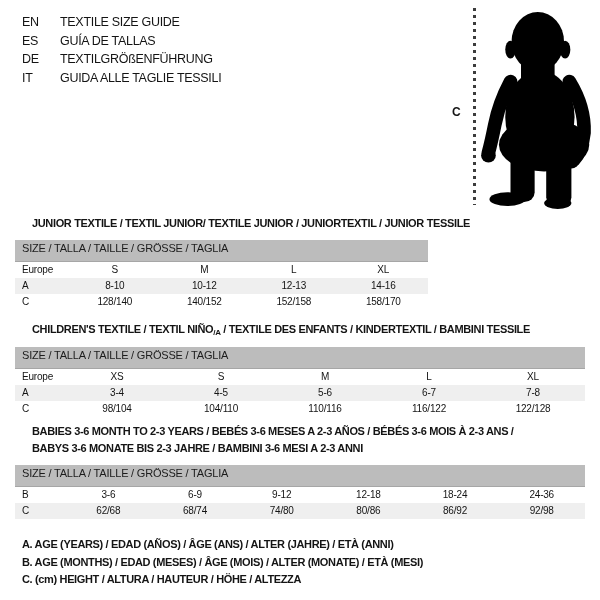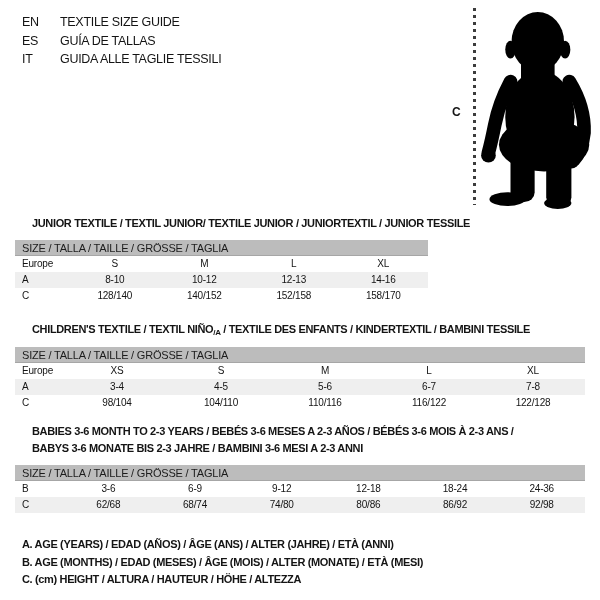--- a/index.html
+++ b/index.html
@@ -16,21 +16,21 @@
   
   .dotline{position:absolute;left:473px;top:8px;width:3px;height:197px;
     background:repeating-linear-gradient(to bottom,#3c3c3c 0 3px,transparent 3px 7px);}
   .c-label{position:absolute;left:452px;top:105px;font-weight:700;font-size:12px;}
   .baby-svg{position:absolute;left:479px;top:6px;}
   
   .sec-title{position:absolute;left:32px;font-weight:700;font-size:11px;
     letter-spacing:-0.35px;line-height:16.5px;white-space:nowrap;}
   .sec-title .sub{font-size:8px;vertical-align:-2px;}
   .size-table{position:absolute;left:15px;}
-  .bar{height:16px;line-height:17px;background:var(--bar,#bcbcbc);
+  .bar{height:22px;line-height:17px;background:var(--bar,#bcbcbc);
     border-bottom:1px solid #a6a6a6;box-sizing:border-box;
     font-size:11px;letter-spacing:-0.2px;padding-left:7px;color:#1c1c1c;}
   .t-row{display:flex;height:16px;line-height:16px;font-size:10px;letter-spacing:-0.2px;}
   .t-row.shaded{background:var(--shade,#efefef);}
   .t-label{flex:0 0 var(--labw,50px);padding-left:7px;box-sizing:border-box;}
   .t-val{flex:1;text-align:center;}
   #sec-junior .size-table{width:413px;--labw:55px;}
   #sec-children .size-table,#sec-babies .size-table{width:570px;--labw:50px;}
   
   .legend{position:absolute;left:22px;top:536px;}
@@ -41,20 +41,24 @@
 <body style="--bar: #bcbcbc; --shade: #efefef; --text: #141414;">
 
 <div class="lang-block">
   <div class="lang-line">
     <span class="lang-code">EN</span>
     <span>TEXTILE SIZE GUIDE</span>
   </div>
   <div class="lang-line">
     <span class="lang-code">ES</span>
     <span>GUÍA DE TALLAS</span>
+  </div>
+  <div class="lang-line">
+    <span class="lang-code">DE</span>
+    <span>TEXTILGRÖßENFÜHRUNG</span>
   </div>
   <div class="lang-line">
     <span class="lang-code">IT</span>
     <span>GUIDA ALLE TAGLIE TESSILI</span>
   </div>
 </div>
 
 <div class="dotline"></div>
 <span class="c-label">C</span>
 <svg class="baby-svg" width="126" height="206" viewBox="0 0 120 208" preserveAspectRatio="none">

